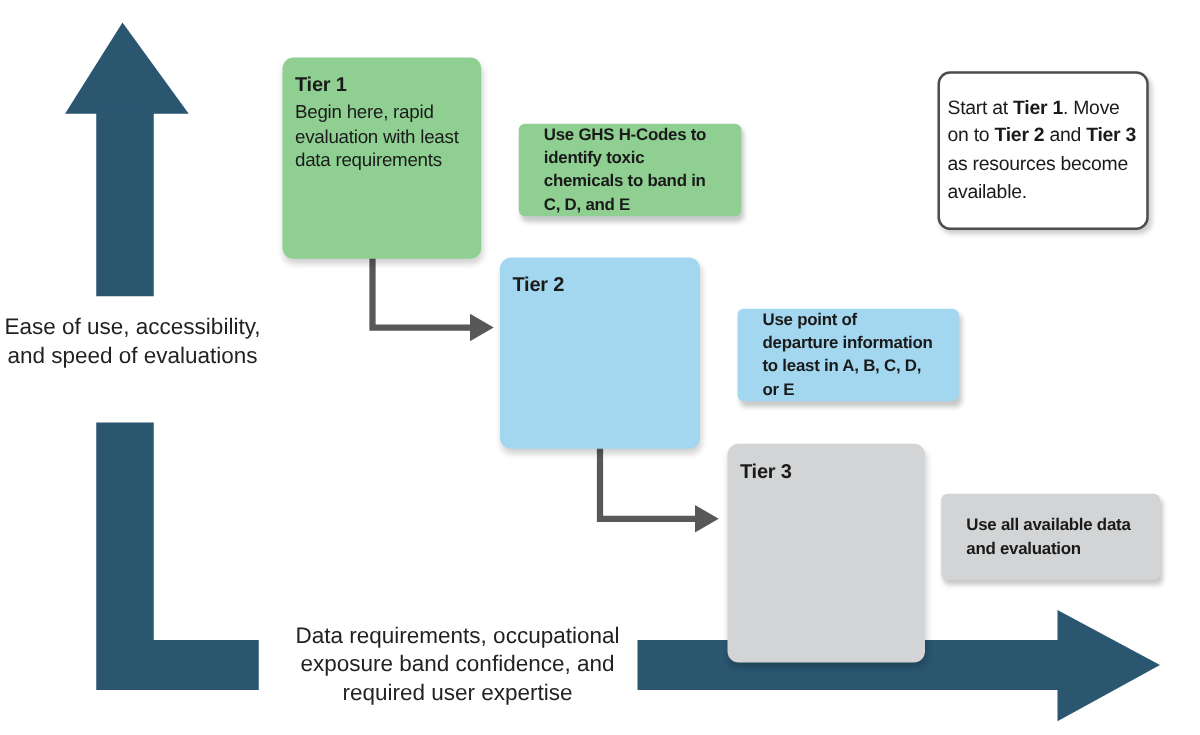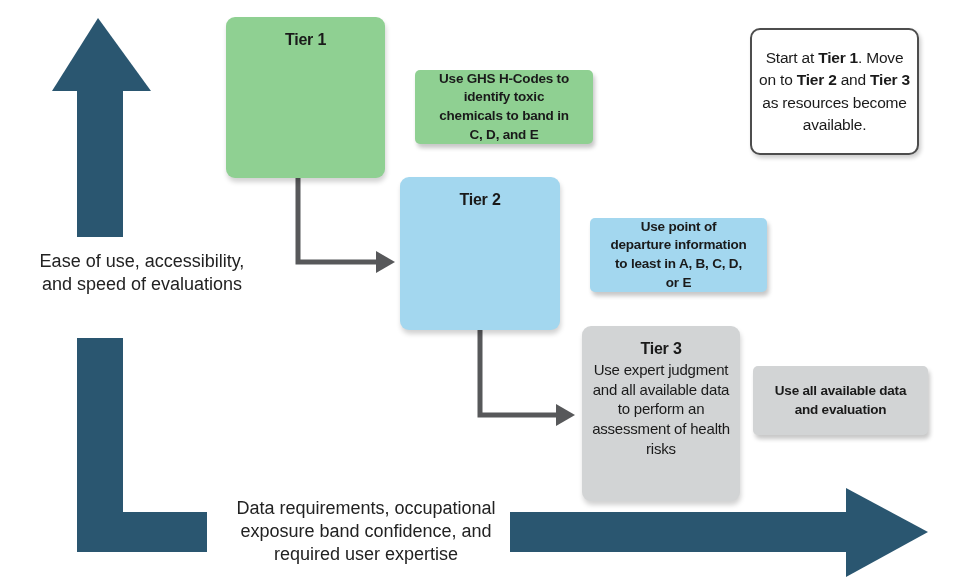--- a/index.html
+++ b/index.html
@@ -7,22 +7,23 @@
     width:960px;height:588px;position:relative;background:#ffffff;
     font-family:"Liberation Sans","DejaVu Sans",sans-serif;
     color:var(--text,#1a1a1a);overflow:hidden;
   }
   .arrow-layer{position:absolute;left:0;top:0;width:960px;height:588px;}
   .teal{fill:var(--arrow,#2A5670);}
   .conn{stroke:var(--connector,#57585A);stroke-width:5;fill:none;}
   .connfill{fill:var(--connector,#57585A);}
 
   .box{
-    position:absolute;box-sizing:border-box;text-align:center;
+    position:absolute;box-sizing:border-box;text-align:left;
     letter-spacing:-0.2px;
+    margin-top:29px;
   }
   .tier-box{
     border-radius:9px;padding:13px 10px 8px 10px;
     box-shadow:1px 4px 5px rgba(0,0,0,0.18);
   }
   .tier-title{font-weight:700;font-size:16px;line-height:1.3;}
   .tier-body{font-size:15px;line-height:1.32;}
   .mini-box{
     border-radius:5px;padding:10px 20px;font-weight:700;font-size:13.5px;
     line-height:1.38;display:flex;align-items:center;justify-content:center;
@@ -43,21 +44,21 @@
     color:#222222;
   }
 
   #tier1{left:226px;top:17px;width:159px;height:161px;}
   #ghs{left:415px;top:70px;width:178px;height:74px;}
   #tier2{left:400px;top:177px;width:160px;height:153px;}
   #pod{left:590px;top:218px;width:177px;height:74px;}
   #tier3{left:582px;top:326px;width:158px;height:175px;}
   #alldata{left:753px;top:366px;width:175px;height:69px;}
   #note{left:750px;top:28px;width:169px;height:127px;}
-  #ylabel{left:0px;top:250px;width:212px;margin-left:36px;}
+  #ylabel{left:0px;top:250px;width:212px;}
   #xlabel{left:210px;top:497px;width:312px;}
 </style>
 </head>
 <body>
 
 <svg class="arrow-layer" viewBox="0 0 960 588" xmlns="http://www.w3.org/2000/svg">
 
   <polygon class="teal" points="98,18 151,91 52,91"></polygon>
   <rect class="teal" x="77" y="89" width="46" height="148"></rect>
   <path class="teal" d="M77,338 h46 v174 h84 v40 H77 Z"></path>
@@ -70,37 +71,37 @@
 
   <path class="conn" d="M480,330 V415 H558"></path>
   <polygon class="connfill" points="556,404 575,415 556,426"></polygon>
 </svg>
 
 <div id="ylabel" class="axis-label">Ease of use, accessibility, and speed of evaluations</div>
 <div id="xlabel" class="axis-label">Data requirements, occupational exposure band confidence, and required user expertise</div>
 
 <div id="tier1" class="box tier-box green">
   <div class="tier-title">Tier 1</div>
+  <div class="tier-body">Begin here, rapid evaluation with least data requirements</div>
 </div>
 
 <div id="ghs" class="box mini-box green">
   <span>Use GHS H-Codes to identify toxic chemicals to band in C, D, and E</span>
 </div>
 
 <div id="tier2" class="box tier-box blue">
   <div class="tier-title">Tier 2</div>
 </div>
 
 <div id="pod" class="box mini-box blue">
   <span>Use point of departure information to least in A, B, C, D, or E</span>
 </div>
 
 <div id="tier3" class="box tier-box gray">
   <div class="tier-title">Tier 3</div>
-  <div class="tier-body">Use expert judgment and all available data to perform an assessment of health risks</div>
 </div>
 
 <div id="alldata" class="box mini-box gray">
   <span>Use all available data and evaluation</span>
 </div>
 
 <div id="note" class="box note-box">
   <span><span>Start at </span><span style="font-weight: 700;">Tier 1</span><span>. Move on to </span><span style="font-weight: 700;">Tier 2</span><span> and </span><span style="font-weight: 700;">Tier 3</span><span> as resources become available.</span></span>
 </div>
 

